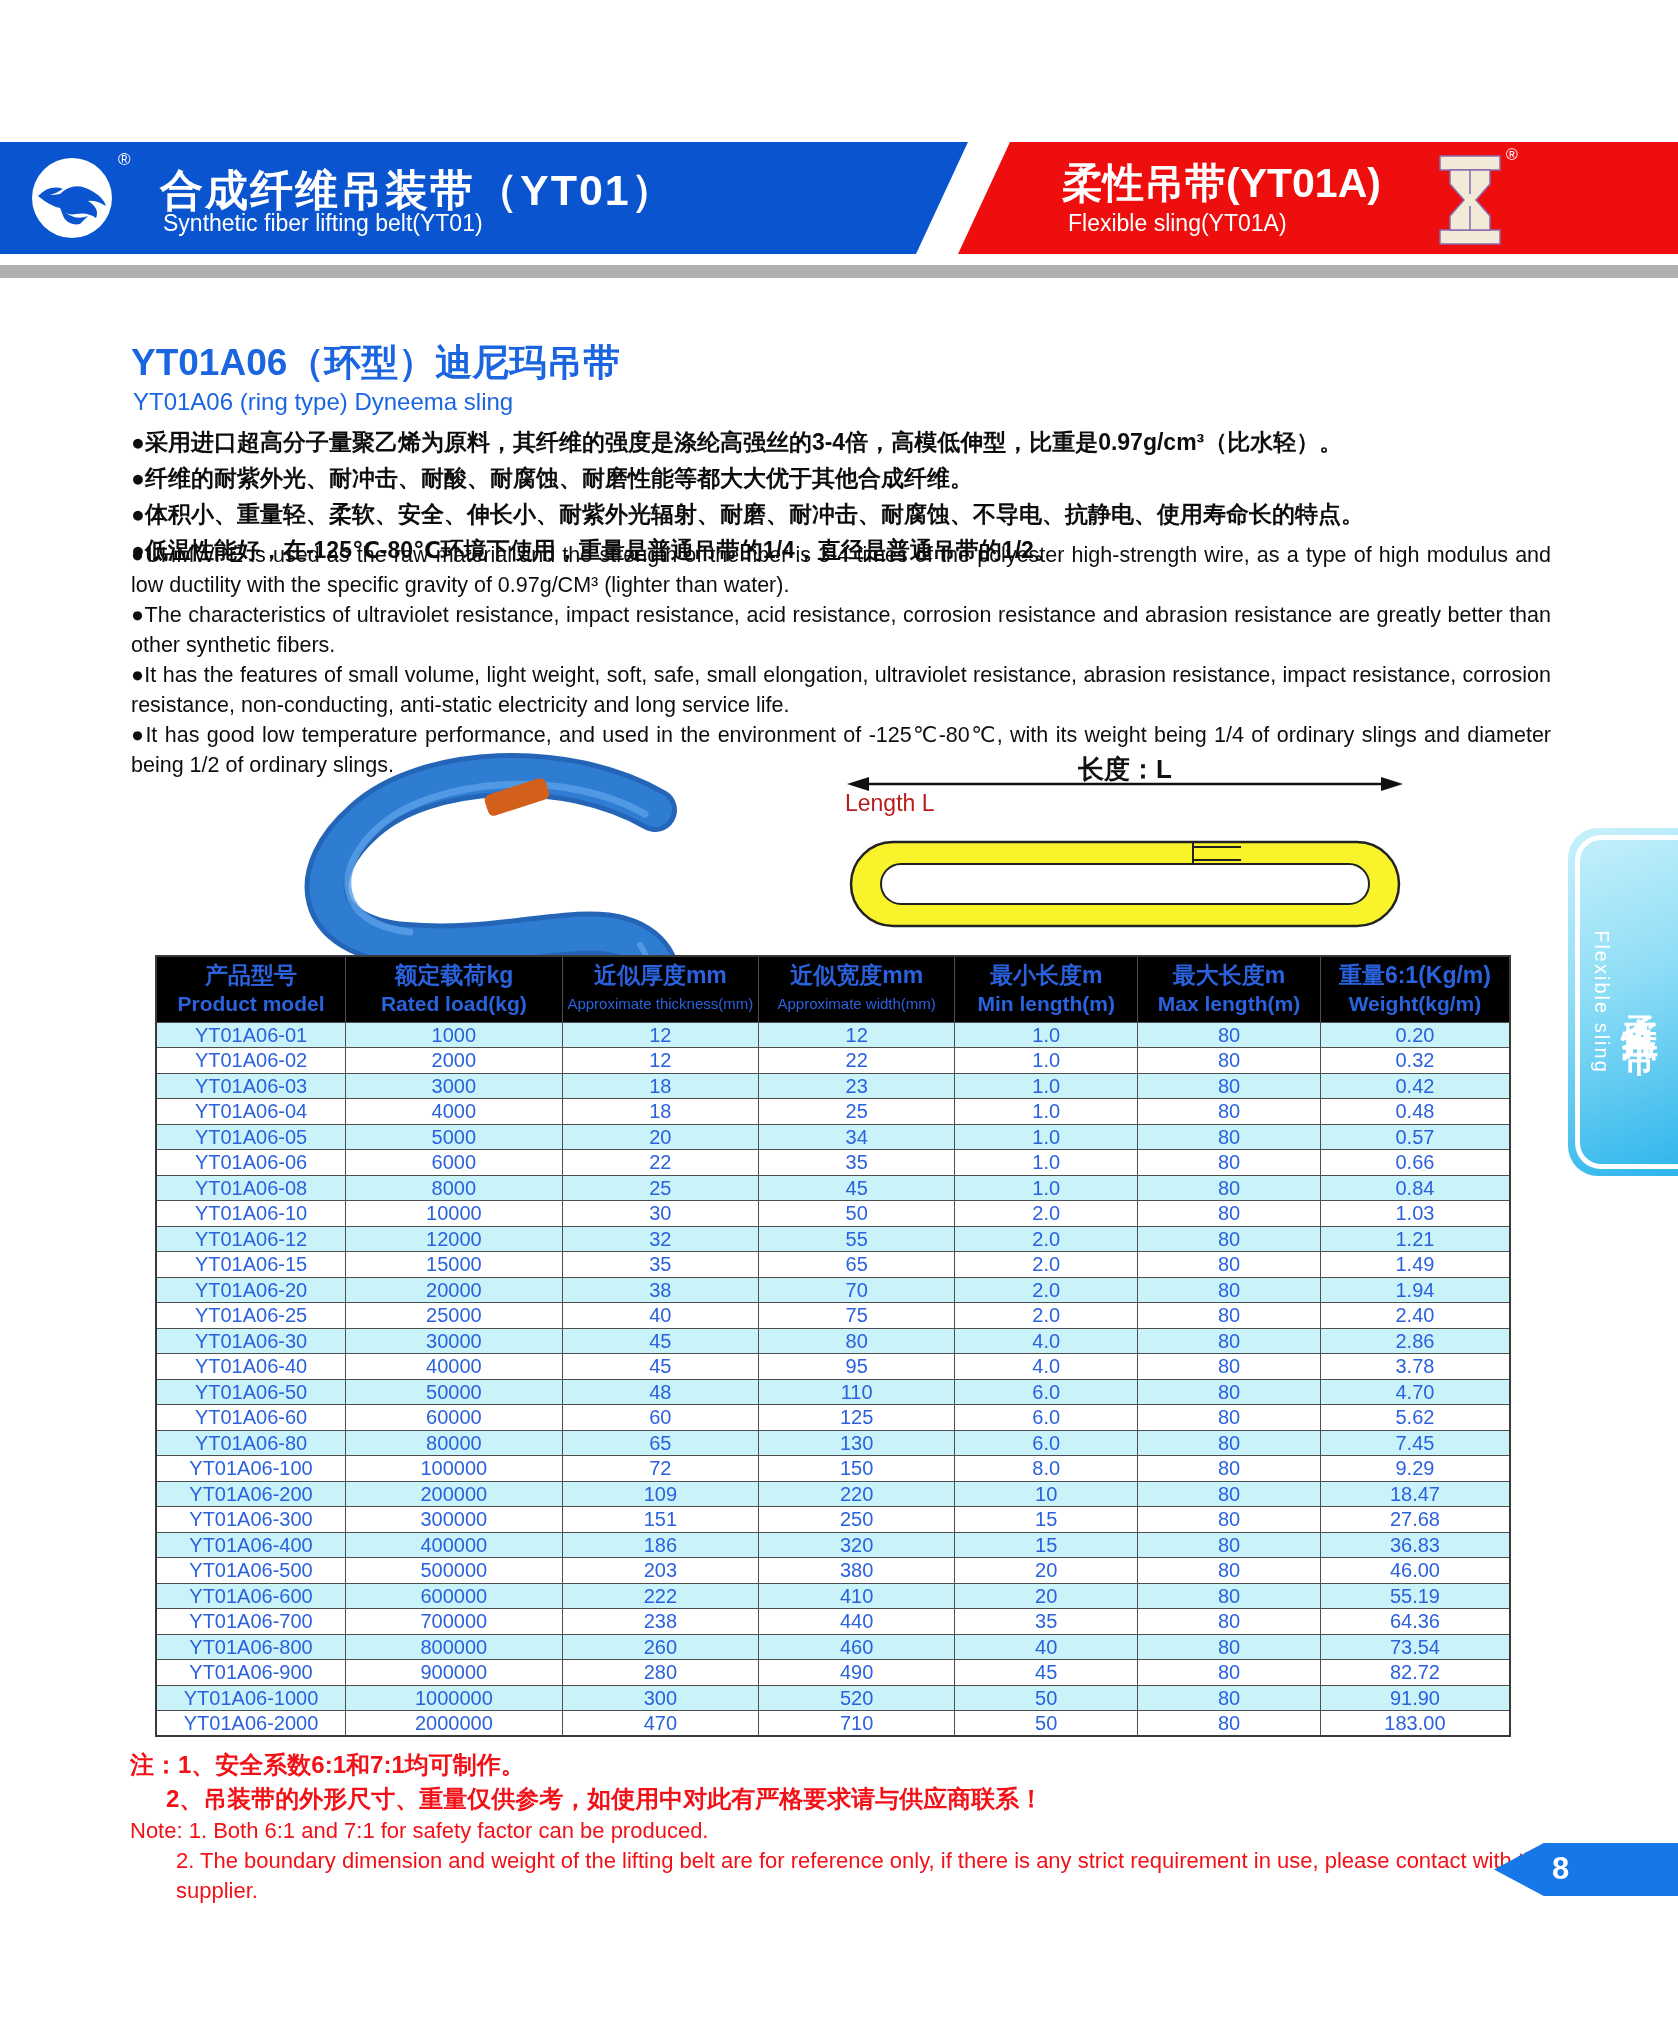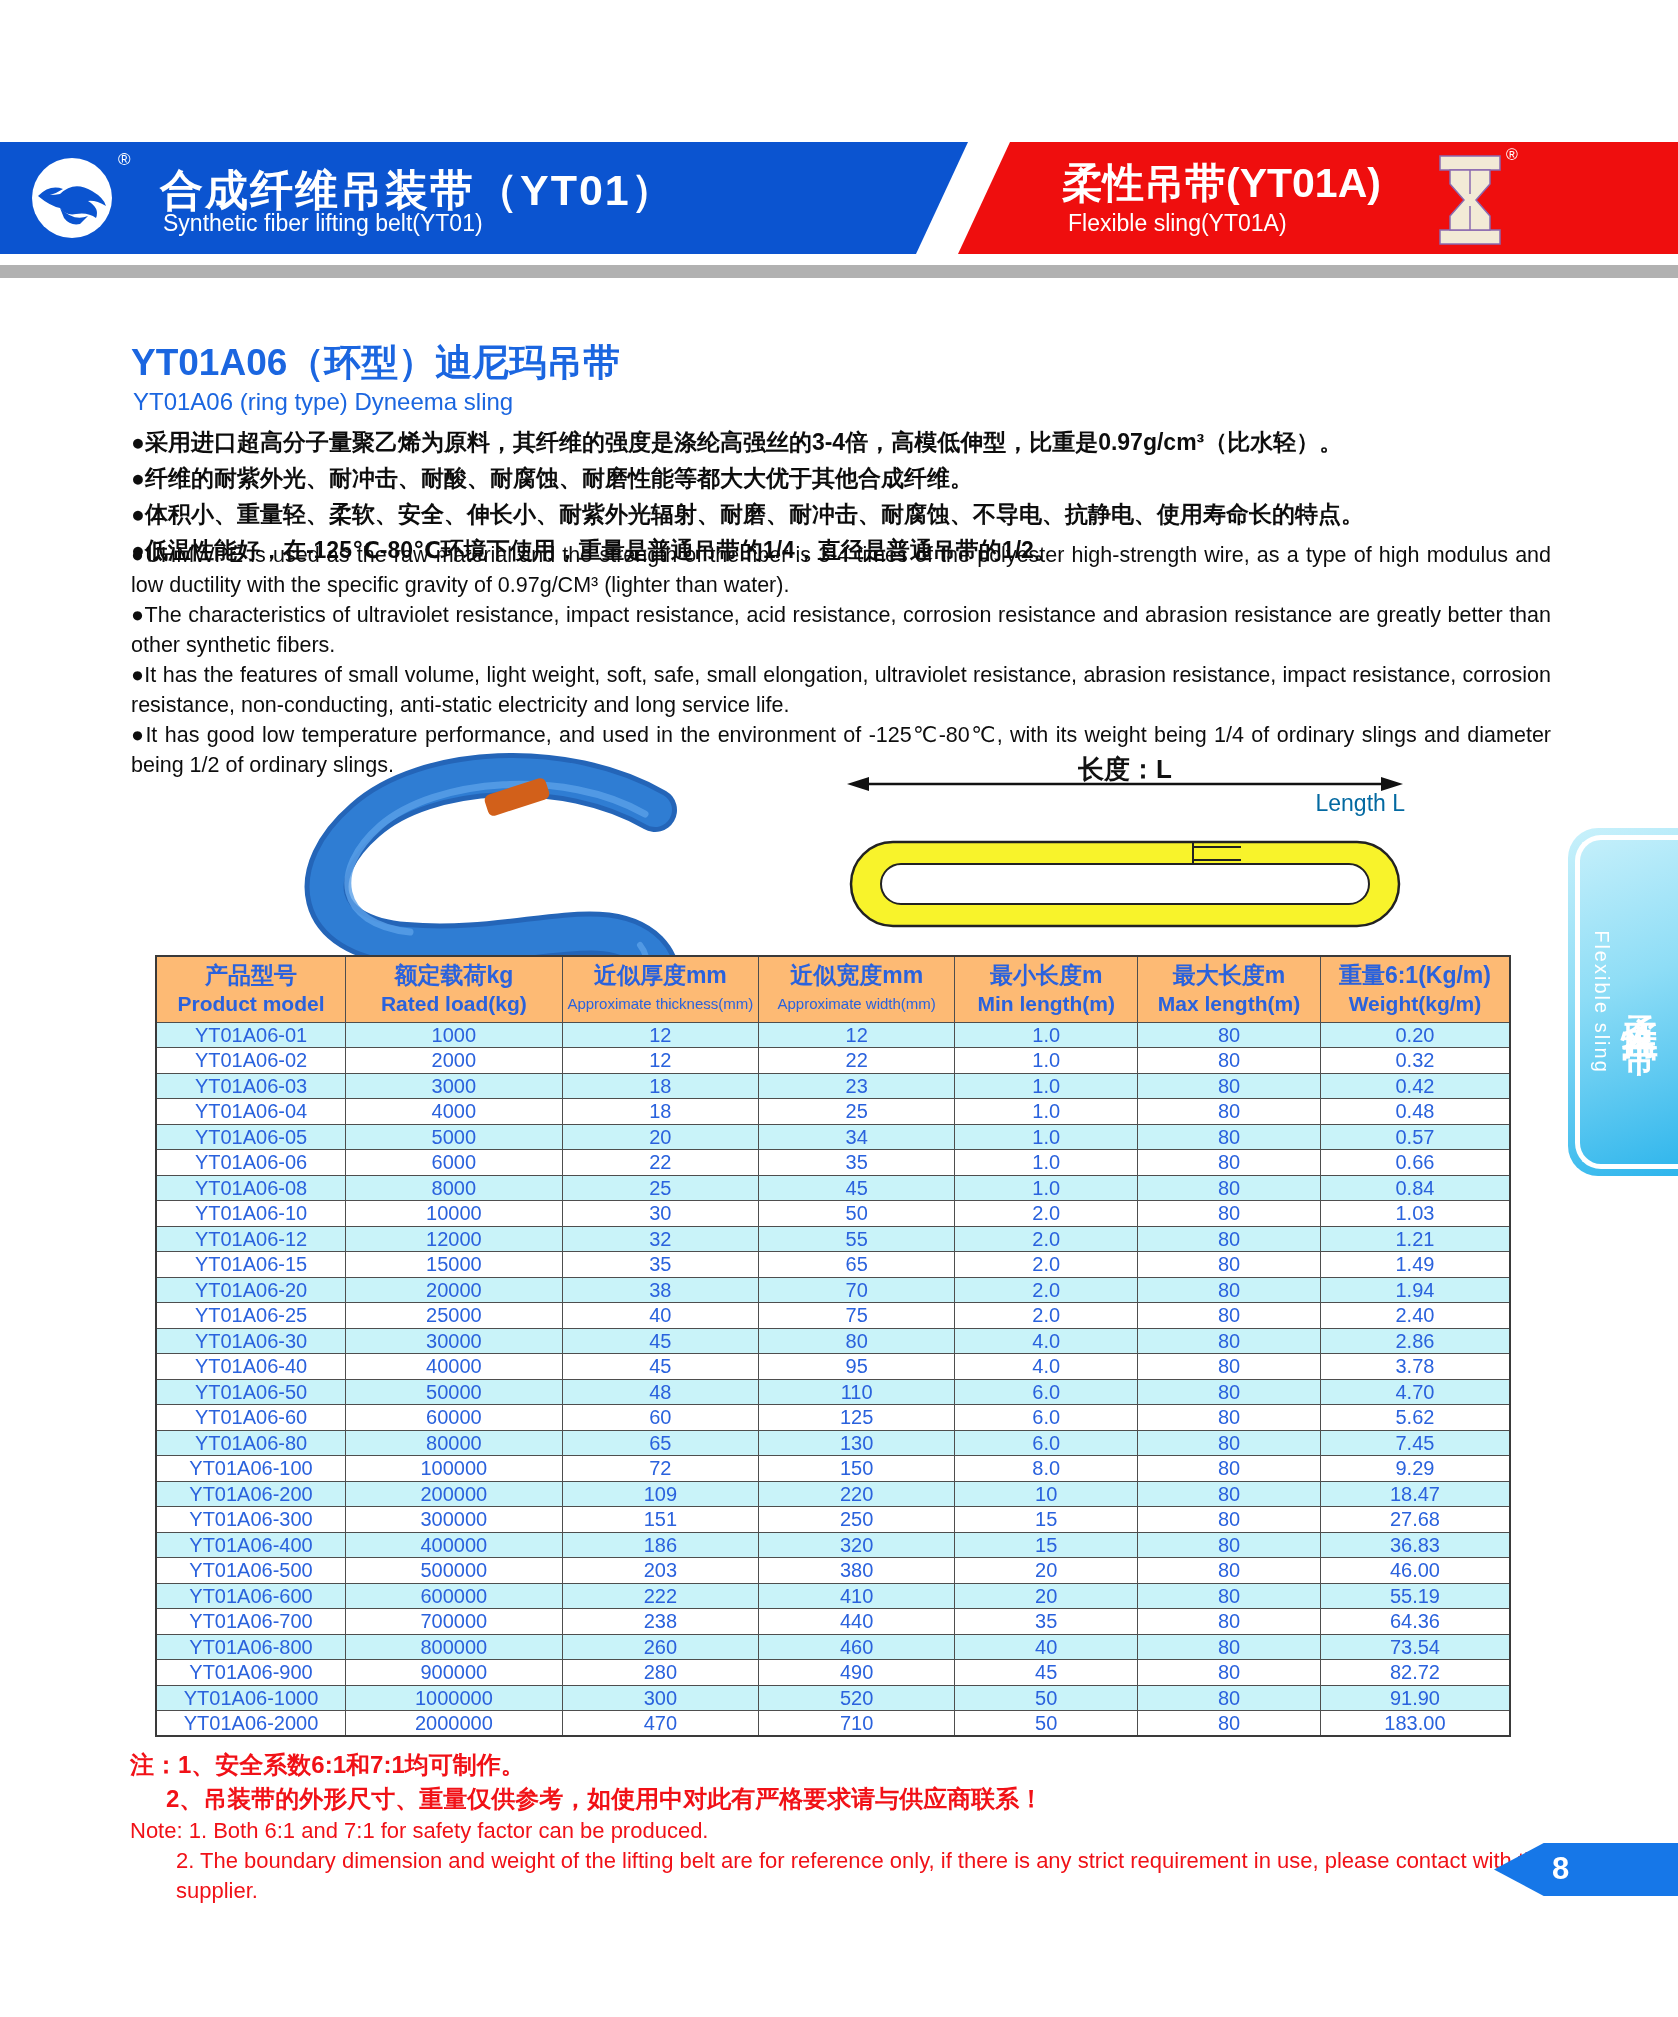--- a/index.html
+++ b/index.html
@@ -28,29 +28,29 @@
   
   .features-zh { position:absolute; left:131px; top:424px; width:1420px; }
   .features-zh .feature { font-size:23px; color:#0d0d0d; font-weight:bold; line-height:36px; white-space:nowrap; }
   .features-en { position:absolute; left:131px; top:540px; width:1420px; }
   .features-en .feature { font-size:21.5px; color:#0d0d0d; line-height:30px; text-align:justify; }
 
   
   .sling-photo { position:absolute; left:185px; top:740px; width:565px; height:300px; }
   .diagram { position:absolute; left:845px; top:744px; width:560px; height:195px; }
   .diagram-label-zh { position:absolute; left:0; top:0; width:100%; text-align:center; font-size:26px; color:#111; font-weight:bold;margin-top:8px; }
-  .diagram-label-en { position:absolute; left:0; top:46px; width:100%; text-align:right; font-size:23px; color:#0369a1; }
+  .diagram-label-en { position:absolute; left:0; top:46px; width:100%; text-align:left; font-size:23px; color:#b91c1c; }
   .diagram svg.dim { position:absolute; left:0; top:30px; }
   .diagram svg.ring { position:absolute; left:0; top:92px; }
 
   
   table.spec { position:absolute; left:155px; top:955px; width:1356px; border-collapse:collapse; table-layout:fixed; }
   table.spec, table.spec th, table.spec td { border:1.5px solid #4e4e4e; }
   table.spec { border:2px solid #3a3a3a; }
-  table.spec th { height:66px; background:#fdba74; vertical-align:middle; padding:1px; }
+  table.spec th { height:66px; background:#000000; vertical-align:middle; padding:1px; }
   .th-zh { color:#2a62dd; font-size:23px; font-weight:bold; line-height:30px; }
   .th-en { color:#2a62dd; font-size:21px; font-weight:bold; line-height:28px; }
   .th-en.th-small { font-size:15px; font-weight:normal; }
   table.spec td { height:25.5px; text-align:center; color:#2a62dd; font-size:20px; padding:0; line-height:1; }
   tr.row-cyan td { background:#c9f3f9; }
   tr.row-white td { background:#ffffff; }
 
   
   .notes { position:absolute; left:130px; top:1748px; width:1440px; }
   .note { color:#f11117; }

